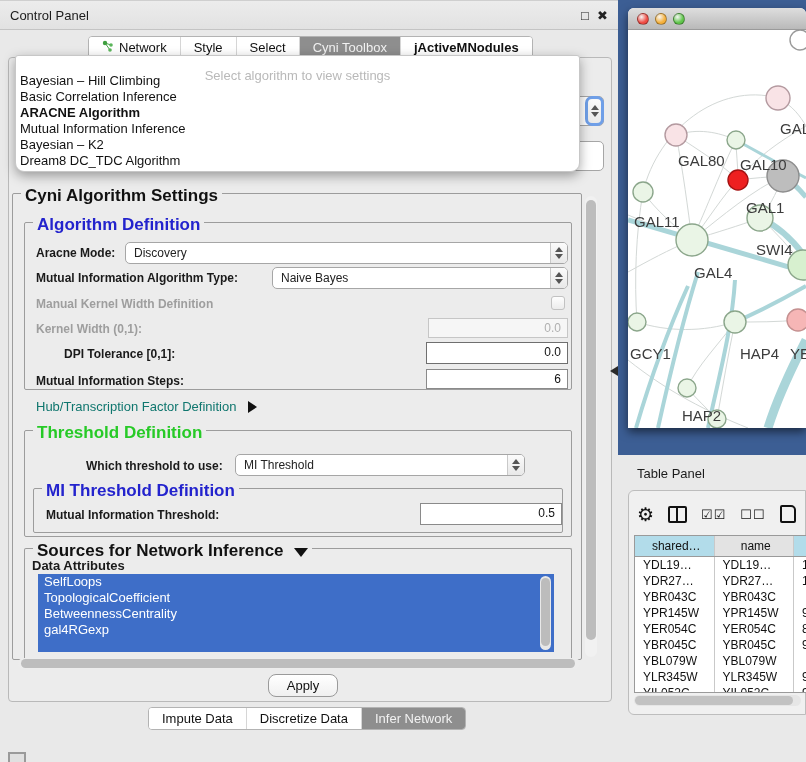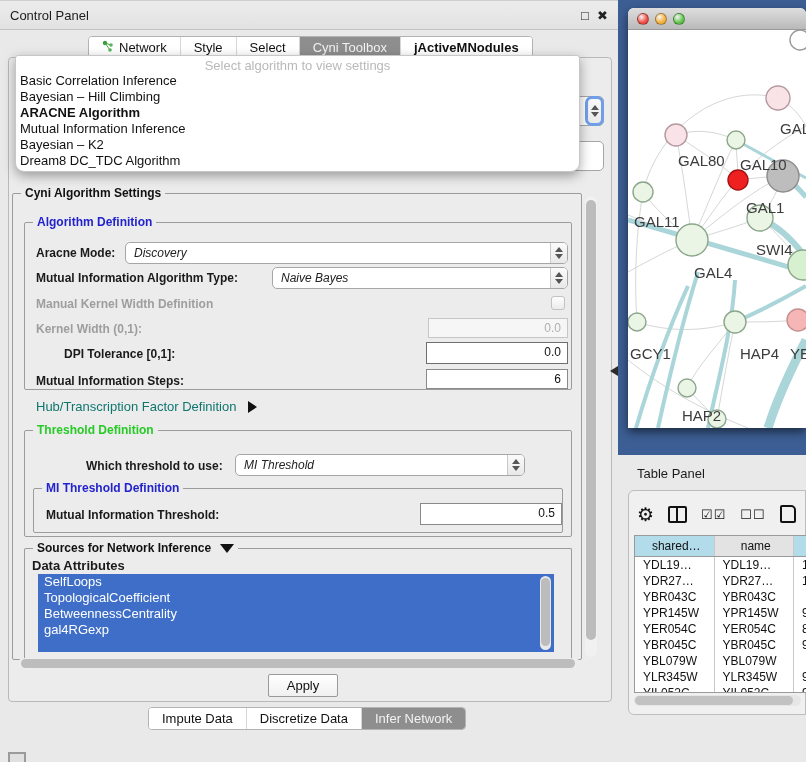--- a/index.html
+++ b/index.html
@@ -21,65 +21,65 @@
     overflow:hidden; height:23px; align-items:stretch; }
   .tab { display:flex; align-items:center; gap:5px; padding:0 13px; font-size:13px;
     color:#111; border-right:1px solid #d6d6d6; background:#fff; white-space:nowrap; }
   .tab:last-child { border-right:none; }
   .tab.sel { background:#8e8e8e; color:#f2f2f2; }
   .tab.boldtab { font-weight:bold; }
   #top-tabs { left:88px; top:36px; }
 
   
   .combo { display:flex; align-items:center; background:#fff; border:1px solid #a6a6a6;
-    border-radius:5px; font-size:12px; color:#222;font-style:italic; }
+    border-radius:5px; font-size:12px; color:#222; }
   .combo .val { flex:1; padding-left:8px; }
   .combo .stepper { width:17px; align-self:stretch; display:flex; flex-direction:column;
     align-items:center; justify-content:center; gap:2px; border-left:1px solid #c9c9c9;
     background:linear-gradient(#fbfbfb,#e8e8e8); border-radius:0 4px 4px 0; }
   .arr-up { width:0; height:0; border-left:4px solid transparent; border-right:4px solid transparent;
     border-bottom:5px solid #555; }
   .arr-dn { width:0; height:0; border-left:4px solid transparent; border-right:4px solid transparent;
     border-top:5px solid #555; }
   #behind-combo1 { left:520px; top:96px; width:84px; height:30px; z-index:1; }
   #behind-combo1 .stepper { outline:3px solid #6f9fe8; outline-offset:-2px; border-radius:6px; }
   #behind-combo2 { left:70px; top:141px; width:534px; height:30px; z-index:1; color:#9b9b9b; }
 
   
   #algo-popup { left:15px; top:55px; width:565px; height:117px; background:#fff; z-index:5;
     border:1px solid #c7c7c7; border-radius:3px 3px 9px 9px; box-shadow:0 4px 12px rgba(0,0,0,.35); }
-  #algo-placeholder { text-align:center; color:#b9b9b9; font-size:13px; padding-top:2px; height:17px; }
+  #algo-placeholder { text-align:center; color:#b9b9b9; font-size:13px; padding-top:12px; height:17px; }
   .algo-item { font-size:13px; color:#111; padding:0 4px; height:16px; line-height:16px; }
   .algo-item.bold { font-weight:bold; }
 
   
   fieldset,.grp { border:1px solid #9c9c9c; border-radius:2px; }
   .grp { position:absolute; }
   .grp-legend { position:absolute; top:-8px; left:8px; background:#ececec; padding:0 4px;
-    font-size:12px; font-weight:bold; color:#111; white-space:nowrap; }
+    font-size:17px; font-weight:bold; color:#111; white-space:nowrap; }
   .leg-blue { color:#2323cd; }
   .leg-green { color:#27ca27; }
   .lbl { position:absolute; font-size:12px; font-weight:bold; color:#1a1a1a; white-space:nowrap; }
   .lbl.dis { color:#9e9e9e; }
   .field { position:absolute; background:#fff; border:1px solid #8a8a8a; font-size:12px;
     color:#111; text-align:right; padding:2px 6px 12px 0; height:20px; }
   .field.dis { background:#f6f6f6; border:1px solid #c6c6c6; color:#b0b0b0; }
   .checkbox { position:absolute; width:14px; height:14px; border:1px solid #c2c2c2;
     border-radius:3px; background:linear-gradient(#fefefe,#ececec); }
   .tri-right { display:inline-block; width:0; height:0; border-top:6px solid transparent;
     border-bottom:6px solid transparent; border-left:9px solid #111; vertical-align:-2px; }
   .tri-down { display:inline-block; width:0; height:0; border-left:7px solid transparent;
     border-right:7px solid transparent; border-top:9px solid #111; vertical-align:-1px; }
   #attr-list { position:absolute; background:#3e6ec8; }
   .attr-item { font-size:13px; color:#fff; height:16px; line-height:16px; padding-left:6px; }
   .vscroll { position:absolute; background:#f1f1f1; border-radius:6px; }
   .vthumb { position:absolute; background:#bcbcbc; border-radius:6px; }
 
   #apply-btn { left:268px; top:674px; width:70px; height:23px; background:linear-gradient(#ffffff,#f0f0f0);
-    border:1px solid #9a9a9a; border-radius:2px; font-size:13px; color:#111;
+    border:1px solid #9a9a9a; border-radius:8px; font-size:13px; color:#111;
     display:flex; align-items:center; justify-content:center; }
   #bottom-tabs { left:148px; top:707px; }
 
   #mini-icon { left:8px; top:752px; width:18px; height:12px; border:2px solid #9a9a9a; background:#e0e0e0; }
 
   
   #desktop { left:618px; top:0; width:188px; height:455px; background:#3c5e94; }
   #net-window { left:628px; top:8px; width:178px; height:420px; border-radius:6px 6px 0 0;
     box-shadow:0 4px 10px rgba(0,0,0,.55); background:#fff; }
   #net-titlebar { left:0; top:0; width:178px; height:22px; border-radius:6px 6px 0 0;
@@ -163,22 +163,22 @@
         <span class="arr-dn"></span>
       </span>
   </div>
   <div class="abs combo" id="behind-combo2">
     <span class="val" style="color:#9b9b9b;">galFiltered.sif default node</span>
   </div>
 
   <div class="abs" id="algo-popup">
     <div id="algo-placeholder">Select algorithm to view settings</div>
     <div id="algo-items">
+        <div class="algo-item">Bayesian – Hill Climbing</div>
         <div class="algo-item">Basic Correlation Inference</div>
-        <div class="algo-item">Bayesian – Hill Climbing</div>
         <div class="algo-item bold">ARACNE Algorithm</div>
         <div class="algo-item">Mutual Information Inference</div>
         <div class="algo-item">Bayesian – K2</div>
         <div class="algo-item">Dream8 DC_TDC Algorithm</div>
       </div>
   </div>
 
   <div class="grp" style="left:12px; top:193px; width:570px; height:467px;">
     <span class="grp-legend">Cyni Algorithm Settings</span>
   </div>

